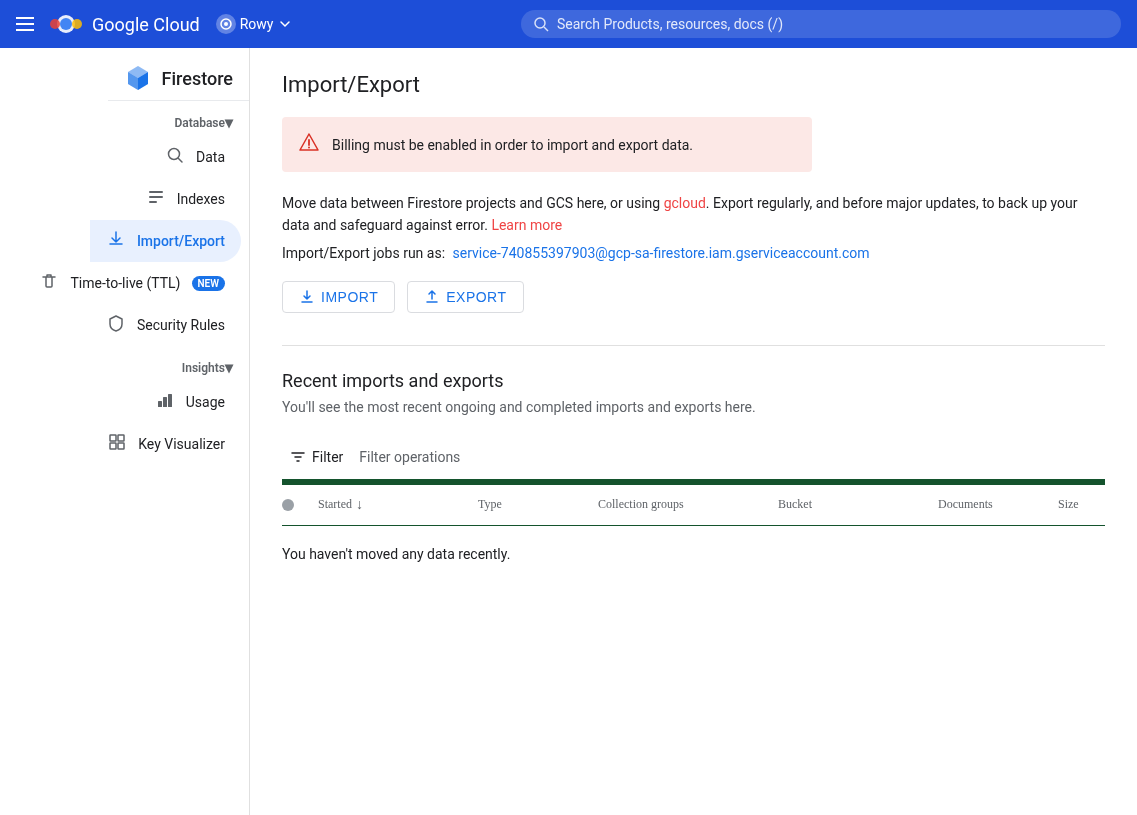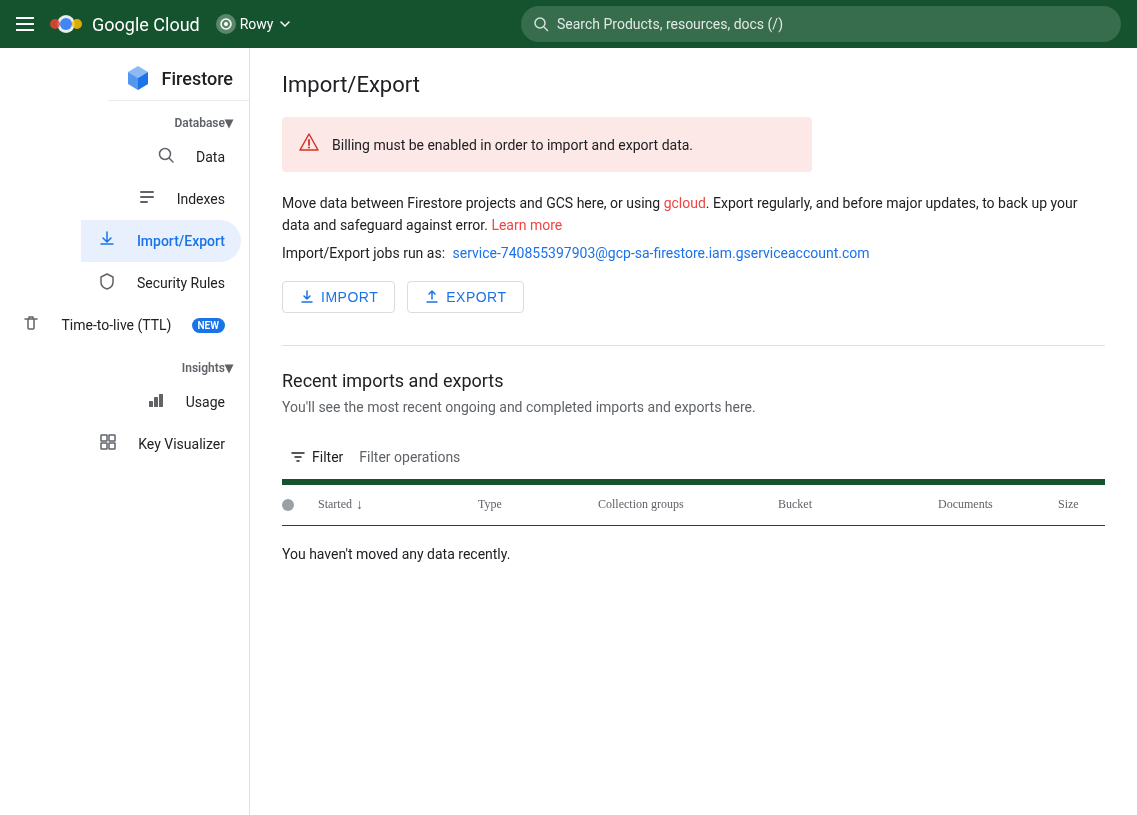--- a/index.html
+++ b/index.html
@@ -1,42 +1,42 @@
 <!DOCTYPE html>
 <html><head>
   <meta charset="utf-8">
   <style>
     * { box-sizing: border-box; margin: 0; padding: 0; }
     body { font-family: 'Google Sans', Roboto, Arial, sans-serif; font-size: 14px; color: #202124; background: #fff; }
 
     
     .topbar {
       height: 48px;
-      background: #14532d;
+      background: #1d4ed8;
       display: flex;
       align-items: center;
       padding: 0 16px;
       gap: 12px;
       position: fixed;
       top: 0; left: 0; right: 0;
       z-index: 100;
     }
     .topbar-menu-icon { color: #fff; cursor: pointer; font-size: 20px; }
     .topbar-logo { display: flex; align-items: center; gap: 6px; }
     .topbar-logo-text { color: #fff; font-size: 18px; font-weight: 400; }
     .topbar-logo svg { width: 40px; height: 26px; }
     .topbar-project { display: flex; align-items: center; gap: 4px; color: #fff; font-size: 14px; margin-left: 4px; cursor: pointer; }
     .topbar-project-icon { width: 20px; height: 20px; background: rgba(255,255,255,0.3); border-radius: 50%; display: flex; align-items: center; justify-content: center; font-size: 10px; }
     .topbar-search {
       flex: 1;
       max-width: 600px;
       margin-left: auto;
       background: rgba(255,255,255,0.15);
       border-radius: 24px;
-      height: 36px;
+      height: 28px;
       display: flex;
       align-items: center;
       padding: 0 12px;
       gap: 8px;
       color: rgba(255,255,255,0.9);
       font-size: 14px;
       cursor: text;
     }
 
     
@@ -76,21 +76,21 @@
       font-size: 12px;
       font-weight: 600;
       color: #5f6368;
       text-transform: none;
     }
     .sidebar-section-header .chevron { font-size: 16px; cursor: pointer; }
 
     .sidebar-item {
       display: flex;
       align-items: center;
-      gap: 20px;
+      gap: 11px;
       padding: 10px 16px;
       cursor: pointer;
       font-size: 14px;
       color: #202124;
       border-radius: 0 24px 24px 0;
       margin-right: 8px;
       transition: background 0.15s;
     }
     .sidebar-item.active { background: #e8f0fe; color: #1a73e8; font-weight: 500; }
     .sidebar-item.active .sidebar-item-icon { color: #1a73e8; }
@@ -304,34 +304,34 @@
           <path d="M9 2v10M5 8l4 4 4-4" stroke="#1a73e8" stroke-width="1.5" stroke-linecap="round" stroke-linejoin="round"></path>
           <path d="M3 14h12" stroke="#1a73e8" stroke-width="1.5" stroke-linecap="round"></path>
         </svg>
       </span>
       <span class="sidebar-item-label">Import/Export</span>
     </div>
 
     <div class="sidebar-item">
       <span class="sidebar-item-icon">
         <svg width="18" height="18" viewBox="0 0 18 18" fill="none">
-            <path d="M9 2L3 5v5c0 3.5 2.5 6 6 7 3.5-1 6-3.5 6-7V5L9 2z" stroke="#5f6368" stroke-width="1.5" stroke-linejoin="round"></path>
-          </svg>
-      </span>
-      <span class="sidebar-item-label">Security Rules</span>
-    </div>
-
-    <div class="sidebar-item">
-      <span class="sidebar-item-icon">
-        <svg width="18" height="18" viewBox="0 0 18 18" fill="none">
             <path d="M3 5h12M7 5V3h4v2M6 5v9a1 1 0 001 1h4a1 1 0 001-1V5" stroke="#5f6368" stroke-width="1.5" stroke-linecap="round" stroke-linejoin="round"></path>
           </svg>
       </span>
       <span class="sidebar-item-label">Time-to-live (TTL)</span>
       <span class="badge-new">NEW</span>
+    </div>
+
+    <div class="sidebar-item">
+      <span class="sidebar-item-icon">
+        <svg width="18" height="18" viewBox="0 0 18 18" fill="none">
+            <path d="M9 2L3 5v5c0 3.5 2.5 6 6 7 3.5-1 6-3.5 6-7V5L9 2z" stroke="#5f6368" stroke-width="1.5" stroke-linejoin="round"></path>
+          </svg>
+      </span>
+      <span class="sidebar-item-label">Security Rules</span>
     </div>
 
     <div class="sidebar-section-header">
       <span>Insights</span>
       <span class="chevron">▾</span>
     </div>
 
     <div class="sidebar-item">
       <span class="sidebar-item-icon">
         <svg width="18" height="18" viewBox="0 0 18 18" fill="none">

